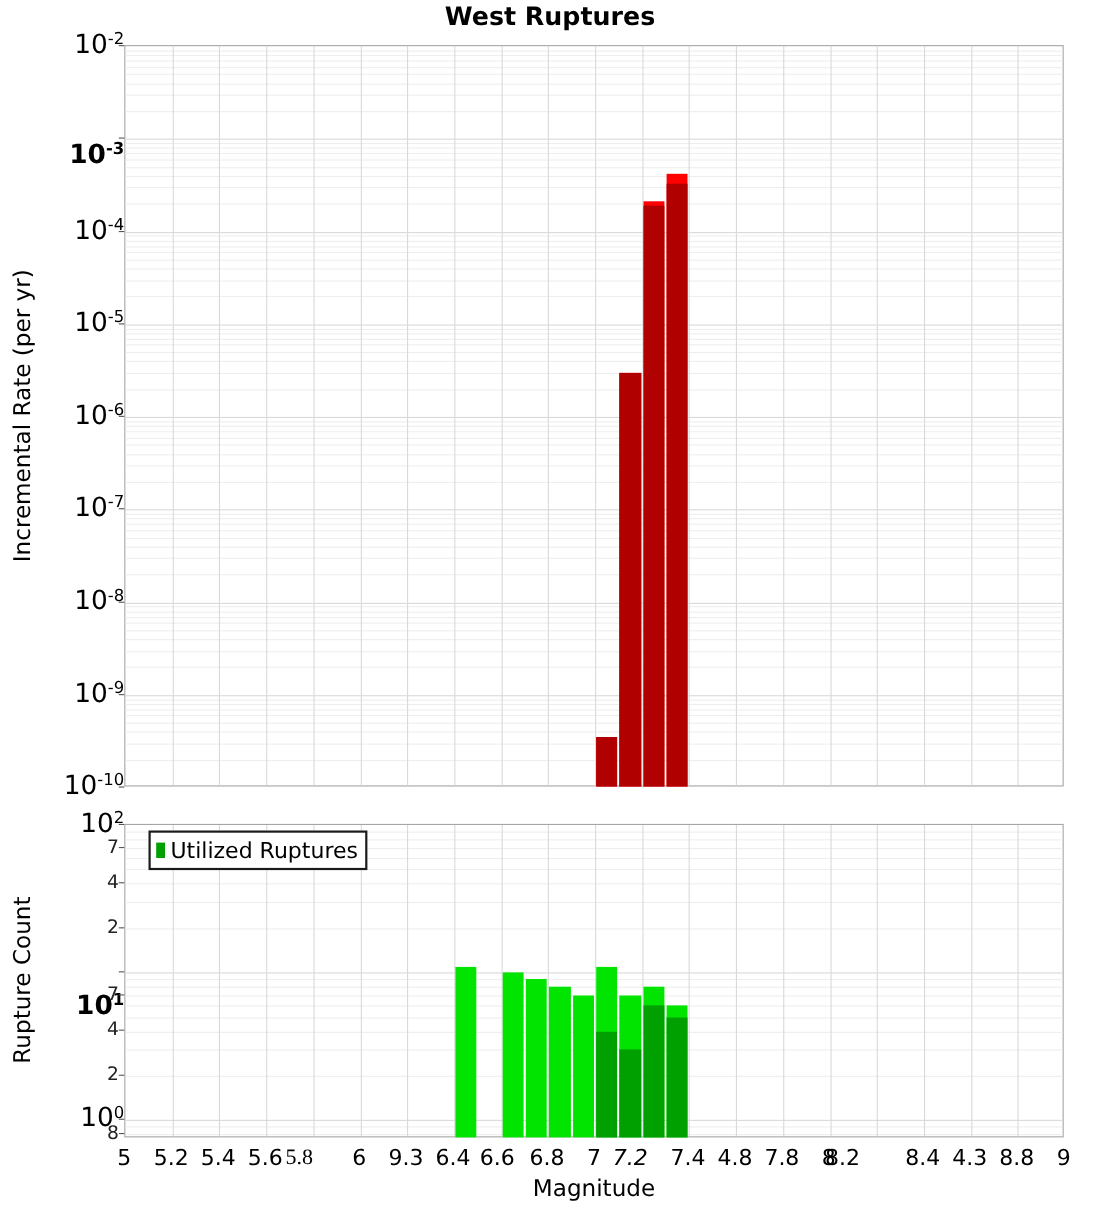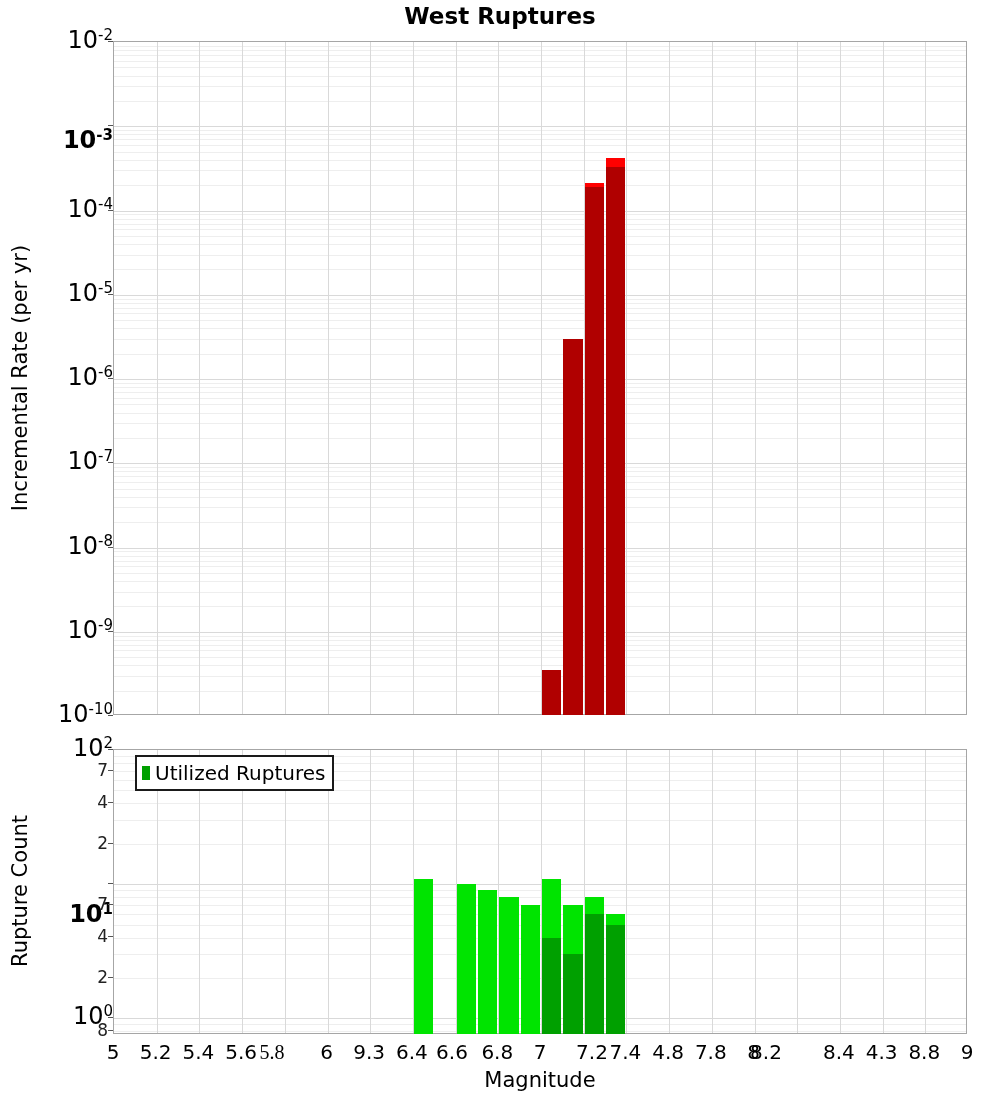--- a/index.html
+++ b/index.html
@@ -254,21 +254,21 @@
       <div class="xtick" style="left: 123.7px;">5.2</div>
       <div class="xtick" style="left: 166.4px;">5.4</div>
       <div class="xtick" style="left: 209.1px;">5.6</div>
       <div class="xtick" style="left: 240px; font-family: Liberation Serif, serif;">5.8</div>
       <div class="xtick" style="left: 294.5px;">6</div>
       <div class="xtick" style="left: 337.2px;">9.3</div>
       <div class="xtick" style="left: 379.9px;">6.4</div>
       <div class="xtick" style="left: 420px;">6.6</div>
       <div class="xtick" style="left: 465.3px;">6.8</div>
       <div class="xtick" style="left: 508px;">7</div>
-      <div class="xtick" style="left: 560px;">7.2</div>
+      <div class="xtick" style="left: 541px; font-style: italic;">7.2</div>
       <div class="xtick" style="left: 593.4px;">7.4</div>
       <div class="xtick" style="left: 636.1px;">4.8</div>
       <div class="xtick" style="left: 678.8px;">7.8</div>
       <div class="xtick" style="left: 721.5px;">8</div>
       <div class="xtick" style="left: 734px;">8.2</div>
       <div class="xtick" style="left: 806.9px;">8.4</div>
       <div class="xtick" style="left: 849.6px;">4.3</div>
       <div class="xtick" style="left: 892.3px;">8.8</div>
       <div class="xtick" style="left: 935px;">9</div>
     </div>

